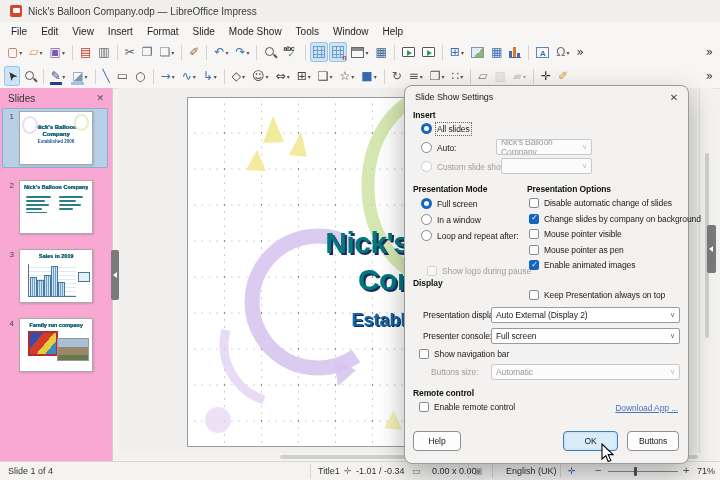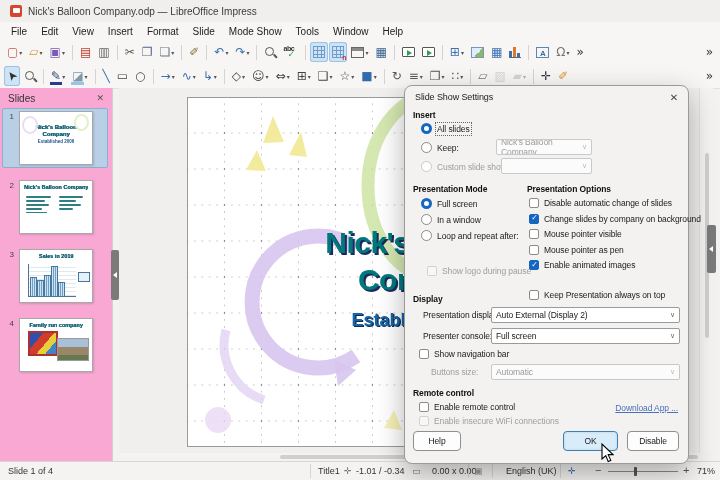--- a/index.html
+++ b/index.html
@@ -488,21 +488,21 @@
       <span class="dlg-close">✕</span>
     </div>
 
     <div class="dsec" style="left:8px;top:24px">Insert</div>
     <div class="drow" style="left:16px;top:37px">
       <span class="radio on"></span>
       <span class="focus-rect">All slides</span>
     </div>
     <div class="drow" style="left:16px;top:56px">
       <span class="radio"></span>
-      <span>Keep:</span>
+      <span>Auto:</span>
     </div>
     <div class="dd dis" style="left:91px;top:53px;width:96px">
       <span>Nick's Balloon Company</span>
         <span class="chev">∨</span>
     </div>
     <div class="drow" style="left:16px;top:75px">
       <span class="radio dis"></span>
       <span class="dis-t">Custom slide show:</span>
     </div>
     <div class="dd dis" style="left:96px;top:72px;width:91px">
@@ -549,21 +549,21 @@
         <div class="drow" style="left: 124px; top: 174px;">
           <span class="cb on"></span>
           <span>Enable animated images</span>
         </div>
         <div class="drow" style="left: 124px; top: 204px;">
           <span class="cb"></span>
           <span>Keep Presentation always on top</span>
         </div>
       </div>
 
-    <div class="dsec" style="left:8px;top:208px">Display</div>
+    <div class="dsec" style="left:8px;top:192px">Display</div>
     <div class="drow" style="left:18px;top:224px">
       <span>Presentation display:</span>
     </div>
     <div class="dd" style="left:86px;top:221px;width:189px">
       <span>Auto External (Display 2)</span>
         <span class="chev">∨</span>
     </div>
     <div class="drow" style="left:18px;top:245px">
       <span>Presenter console:</span>
     </div>
@@ -582,27 +582,23 @@
       <span>Automatic</span>
         <span class="chev">∨</span>
     </div>
 
     <div class="dsec" style="left:8px;top:302px">Remote control</div>
     <div class="drow" style="left:14px;top:316px">
       <span class="cb"></span>
       <span>Enable remote control</span>
     </div>
     <a class="dlink" style="right:10px;top:317px">Download App ...</a>
-    <div class="drow" style="left:14px;top:330px">
-      <span class="cb dis"></span>
-      <span class="dis-t">Enable insecure WiFi connections</span>
-    </div>
 
     <div class="dbtn" style="left:8px;top:345px;width:48px">Help</div>
     <div class="dbtn primary" style="left:158px;top:345px;width:55px">OK</div>
-    <div class="dbtn" style="left:222px;top:345px;width:52px">Disable</div>
+    <div class="dbtn" style="left:222px;top:345px;width:52px">Buttons</div>
   </div>
 
   <svg id="cursor" width="14" height="20">
     <path d="M2,1 L2,16 L5.8,12.6 L8.2,18.6 L10.8,17.4 L8.2,11.6 L13,11.6 Z" fill="#fff" stroke="#000" stroke-width="1.1"></path>
   </svg>
 
 </div>
 
 </body></html>

